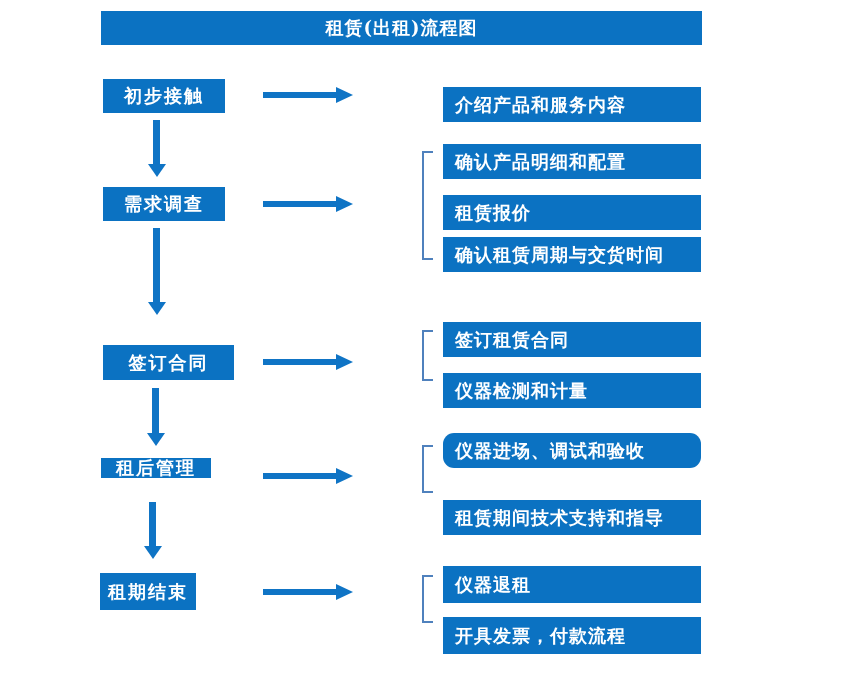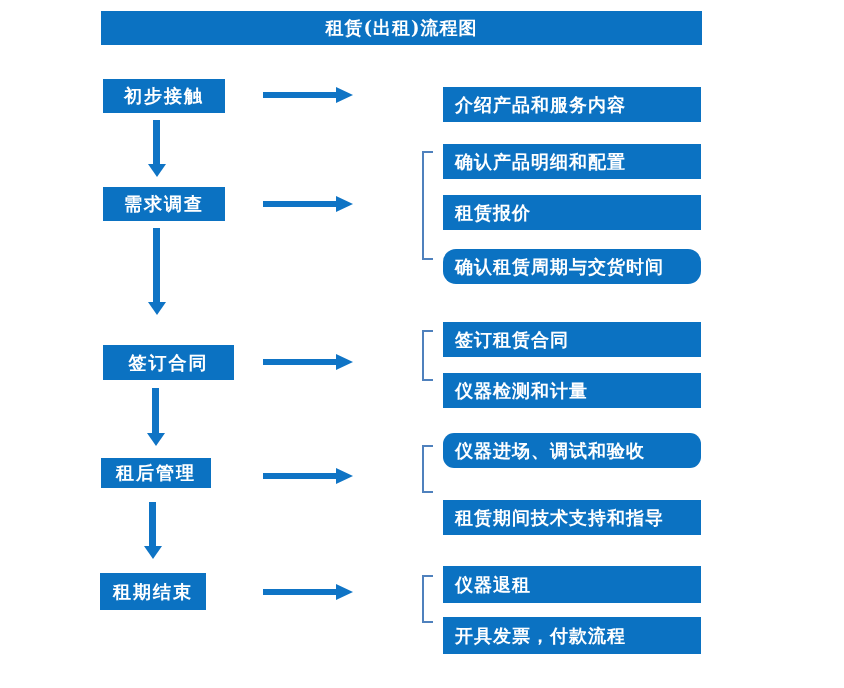--- a/index.html
+++ b/index.html
@@ -95,43 +95,43 @@
 </head>
 <body>
 
 <div class="canvas">
 
   <div class="title-bar">租赁(出租)流程图</div>
 
   <div class="stage-box" style="left:103px;top:79px;width:122px;height:34px;">初步接触</div>
   <div class="stage-box" style="left:103px;top:187px;width:122px;height:34px;">需求调查</div>
   <div class="stage-box" style="left:103px;top:345px;width:131px;height:35px;">签订合同</div>
-  <div class="stage-box" style="left:101px;top:458px;width:110px;height:30px;">租后管理</div>
-  <div class="stage-box" style="left:100px;top:573px;width:106px;height:37px;">租期结束</div>
+  <div class="stage-box" style="left:101px;top:458px;width:110px;height:20px;">租后管理</div>
+  <div class="stage-box" style="left:100px;top:573px;width:96px;height:37px;">租期结束</div>
 
   <div class="v-arrow" style="left:153px;top:120px;height:44px;"></div>
   <div class="v-arrow" style="left:153px;top:228px;height:74px;"></div>
   <div class="v-arrow" style="left:152px;top:388px;height:45px;"></div>
   <div class="v-arrow" style="left:149px;top:502px;height:44px;"></div>
 
   <div class="h-arrow" style="top:92px;"></div>
   <div class="h-arrow" style="top:201px;"></div>
   <div class="h-arrow" style="top:359px;"></div>
   <div class="h-arrow" style="top:473px;"></div>
   <div class="h-arrow" style="top:589px;"></div>
 
   <div class="bracket" style="top:151px;height:109px;"></div>
   <div class="bracket" style="top:330px;height:51px;"></div>
   <div class="bracket" style="top:445px;height:48px;"></div>
   <div class="bracket" style="top:575px;height:48px;"></div>
 
   <div class="detail-box" style="top:78px;">介绍产品和服务内容</div>
   <div class="detail-box" style="top:135px;">确认产品明细和配置</div>
   <div class="detail-box" style="top:186px;">租赁报价</div>
-  <div class="detail-box" style="top:240px;border-radius:13px;">确认租赁周期与交货时间</div>
+  <div class="detail-box" style="top:228px;">确认租赁周期与交货时间</div>
   <div class="detail-box" style="top:313px;">签订租赁合同</div>
   <div class="detail-box" style="top:364px;">仪器检测和计量</div>
   <div class="detail-box" style="top:424px;border-radius:11px;">仪器进场、调试和验收</div>
   <div class="detail-box" style="top:491px;">租赁期间技术支持和指导</div>
   <div class="detail-box" style="top:557px;height:37px;font-family:Liberation Serif, serif;">仪器退租</div>
   <div class="detail-box" style="top:608px;height:37px;">开具发票，付款流程</div>
 
 </div>
 
 </body></html>

